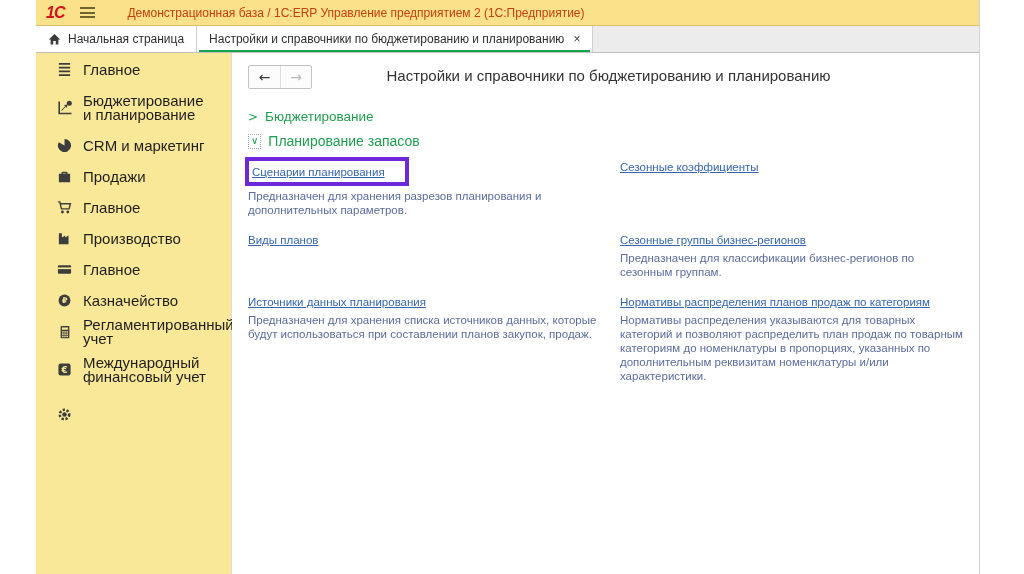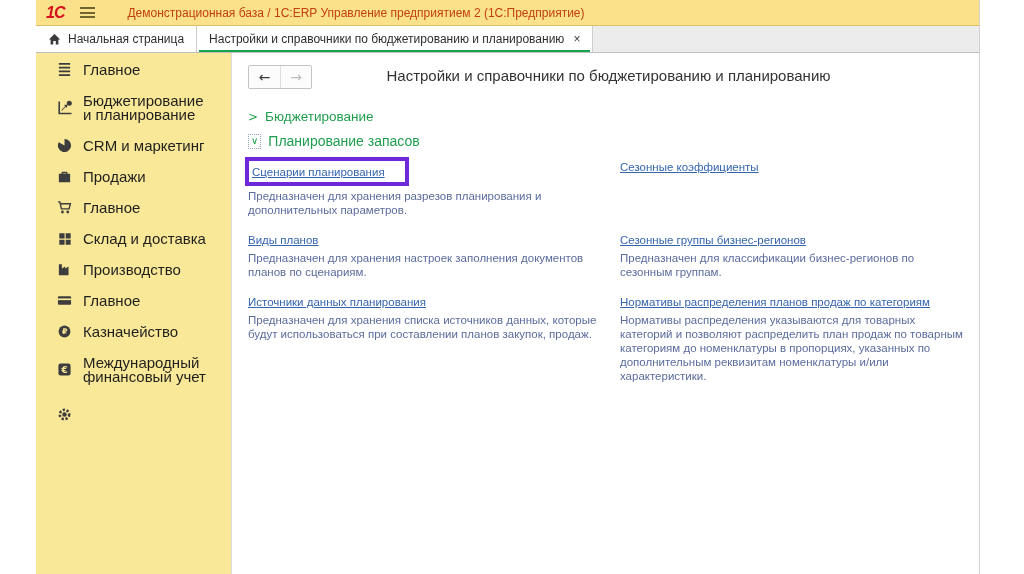--- a/index.html
+++ b/index.html
@@ -156,28 +156,20 @@
         <span class="sicon">
           <svg class="si" viewBox="0 0 16 16" width="15" height="15">
             <path d="M1 2h2l1.7 7.5h8.2L14.3 4H3.8" fill="none" stroke="#3d3d3d" stroke-width="1.5"></path>
             <circle cx="5.8" cy="12.8" r="1.5" fill="#3d3d3d"></circle>
             <circle cx="11.5" cy="12.8" r="1.5" fill="#3d3d3d"></circle>
             </svg>
         </span>
         <span class="slabel">Главное</span>
       </div>
 
-      <div class="sitem">
-        <span class="sicon">
-          <svg class="si" viewBox="0 0 16 16" width="14" height="14" fill="#3d3d3d">
-            <path d="M1.5 1.5h6v6h-6zM8.8 1.5h5.7v6H8.8zM1.5 8.8h6v5.7h-6zM8.8 8.8h5.7v5.7H8.8z"></path>
-            </svg>
-        </span>
-        <span class="slabel">Склад и доставка</span>
-      </div>
 
       <div class="sitem">
         <span class="sicon">
           <svg class="si" viewBox="0 0 16 16" width="15" height="15" fill="#3d3d3d">
             <path d="M2 14V2.5h3.2V7l3.5-2.2V7l3.6-2.2V14z"></path>
             </svg>
         </span>
         <span class="slabel">Производство</span>
       </div>
 
@@ -197,20 +189,40 @@
           <svg class="si" viewBox="0 0 16 16" width="15" height="15">
             <circle cx="8" cy="8" r="6.3" fill="#3d3d3d"></circle>
             <text x="8.2" y="11" font-size="8.5" font-weight="bold" fill="#f9e897" text-anchor="middle" font-family="DejaVu Sans, sans-serif">₽</text>
             </svg>
         </span>
         <span class="slabel">Казначейство</span>
       </div>
 
 
 
+      <div class="sitem">
+        <span class="sicon">
+          <svg class="si" viewBox="0 0 16 16" width="14" height="14">
+            <rect x="3" y="1" width="10" height="14" rx="1" fill="#3d3d3d"></rect>
+            <rect x="4.5" y="2.8" width="7" height="2.6" fill="#f9e897"></rect>
+            <g fill="#f9e897">
+              <rect x="4.7" y="7" width="1.7" height="1.7"></rect>
+                <rect x="7.2" y="7" width="1.7" height="1.7"></rect>
+                <rect x="9.7" y="7" width="1.7" height="1.7"></rect>
+              <rect x="4.7" y="9.6" width="1.7" height="1.7"></rect>
+                <rect x="7.2" y="9.6" width="1.7" height="1.7"></rect>
+                <rect x="9.7" y="9.6" width="1.7" height="1.7"></rect>
+              <rect x="4.7" y="12.2" width="1.7" height="1.7"></rect>
+                <rect x="7.2" y="12.2" width="1.7" height="1.7"></rect>
+                <rect x="9.7" y="12.2" width="1.7" height="1.7"></rect>
+            </g>
+            </svg>
+        </span>
+        <span class="slabel">Регламентированный учет</span>
+      </div>
 
       <div class="sitem two">
         <span class="sicon">
           <svg class="si" viewBox="0 0 16 16" width="15" height="15">
             <rect x="1.5" y="1.5" width="13" height="13" rx="2.5" fill="#3d3d3d"></rect>
             <text x="8" y="11.6" font-size="9.5" font-weight="bold" fill="#f9e897" text-anchor="middle" font-family="DejaVu Sans, sans-serif">€</text>
             </svg>
         </span>
         <span class="slabel">Международный
 финансовый учет</span>
@@ -257,21 +269,20 @@
         <div class="cell">
           <div class="linkwrap">
             <span class="catlink">Сезонные коэффициенты</span>
           </div>
         </div>
 
         <div class="cell">
           <div class="linkwrap">
             <span class="catlink">Виды планов</span>
           </div>
-          <div class="desc">Предназначен для хранения настроек заполнения документов планов по сценариям.</div>
         </div>
 
         <div class="cell">
           <div class="linkwrap">
             <span class="catlink">Сезонные группы бизнес-регионов</span>
           </div>
           <div class="desc">Предназначен для классификации бизнес-регионов по сезонным группам.</div>
         </div>
 
         <div class="cell">

